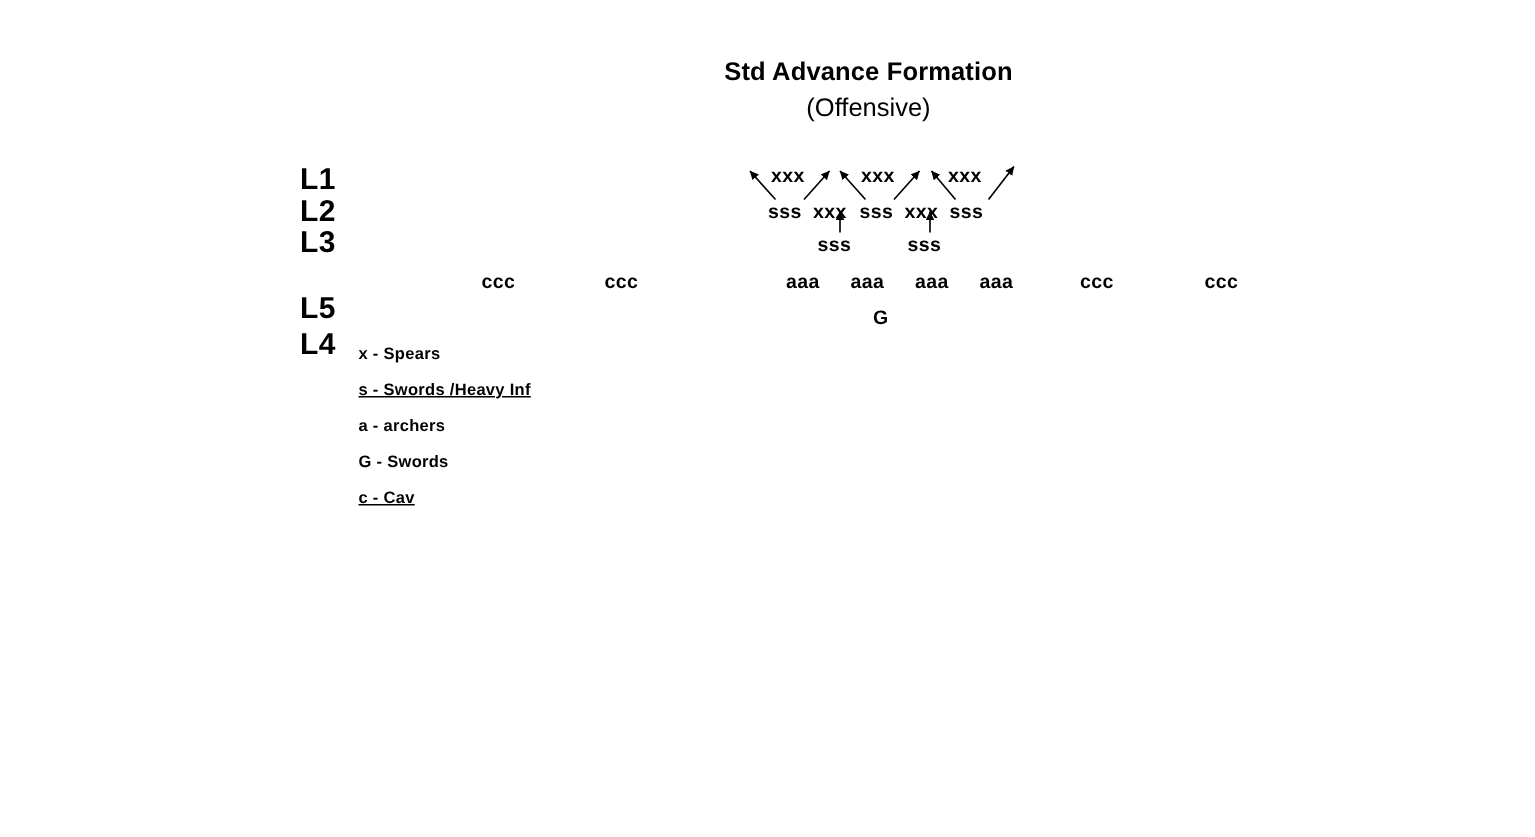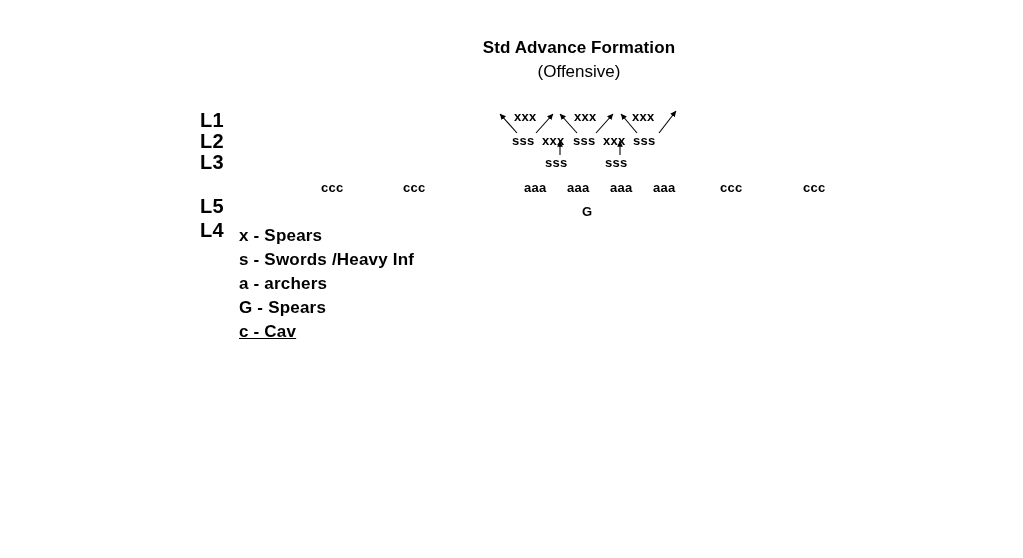--- a/index.html
+++ b/index.html
@@ -54,21 +54,21 @@
     position: absolute;
     font-size: 13px;
     font-weight: bold;
     line-height: 21px;
     white-space: pre;
     letter-spacing: 0.3px;
   }
   .legend-item {
     position: absolute;
     left: 235px;
-    font-size: 17px;
+    font-size: 11px;
     font-weight: bold;
     line-height: 24px;
     white-space: pre;
     letter-spacing: 0.2px;
   }
   .arrow-layer {
     position: absolute;
     left: 0; top: 0;
     width: 1023px;
     height: 558px;
@@ -126,19 +126,19 @@
         <line x1="592" y1="133" x2="609" y2="114" stroke="#000000" stroke-width="1.1" marker-end="url(#ah)"></line>
         <line x1="633" y1="133" x2="617" y2="114" stroke="#000000" stroke-width="1.1" marker-end="url(#ah)"></line>
         <line x1="655" y1="133" x2="672" y2="111" stroke="#000000" stroke-width="1.1" marker-end="url(#ah)"></line>
         <line x1="556" y1="155" x2="556" y2="141" stroke="#000000" stroke-width="1.1" marker-end="url(#ah)"></line>
         <line x1="616" y1="155" x2="616" y2="141" stroke="#000000" stroke-width="1.1" marker-end="url(#ah)"></line>
       </g>
   </svg>
 
   <div id="legend">
       <div class="legend-item" style="top: 224px;">x - Spears</div>
-      <div class="legend-item" style="top: 248px;">s - Swords /Heavy Inf</div>
+      <div class="legend-item" style="top: 248px; text-decoration: underline;">s - Swords /Heavy Inf</div>
       <div class="legend-item" style="top: 272px; text-align: right;">a - archers</div>
-      <div class="legend-item" style="top: 296px;">G - Spears</div>
+      <div class="legend-item" style="top: 296px;">G - Swords</div>
       <div class="legend-item" style="top: 320px; text-decoration: underline;">c - Cav</div>
     </div>
 
 </div>
 
 </body></html>

